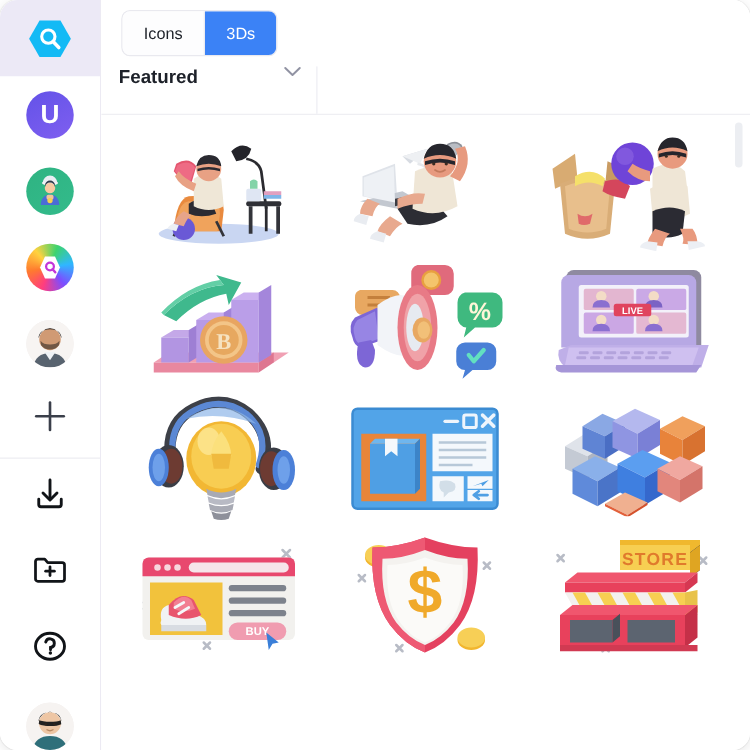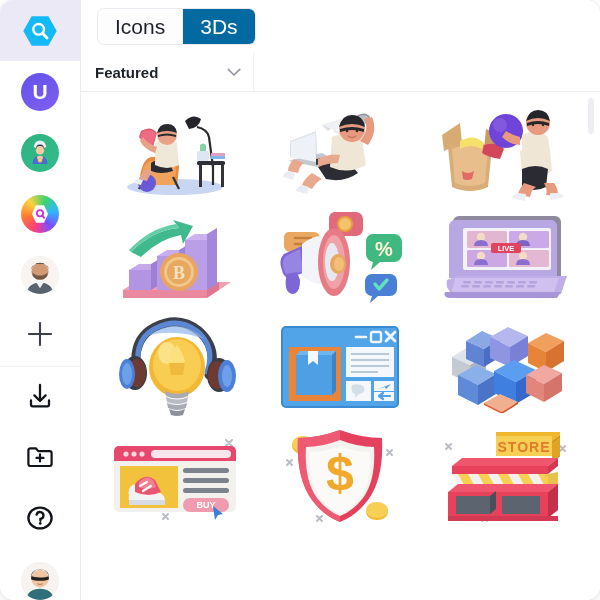--- a/index.html
+++ b/index.html
@@ -130,32 +130,32 @@
     border-radius: 7px;
     overflow: hidden;
     background: #fdfdfe;
     height: 35px;
   }
   .tab {
     display: flex;
     align-items: center;
     justify-content: center;
     padding: 0 17px;
-    font-size: 21px;
+    font-size: 13px;
     color: #1d2129;
     background: #fdfdfe;
     border-right: 1px solid #ececf1;
     white-space: nowrap;
     cursor: pointer;
     height: 100%;
     box-sizing: border-box;
   }
   .tab:last-child { border-right: none; }
   .tab.active {
-    background: #0369a1;
+    background: #3b82f6;
     color: #ffffff;
   }
 
   
   #searchbar {
     height: 42px;
     display: flex;
     align-items: center;
     padding-left: 16px;
     border-top: 1px solid #efeff3;
@@ -179,21 +179,21 @@
   #filterbar {
     height: 39px;
     display: flex;
     align-items: stretch;
     border-bottom: 1px solid #efeff3;
     background: #ffffff;
     box-sizing: border-box;
   }
   .filter {
     display: flex;
-    align-items: center;
+    align-items: flex-start;
     justify-content: space-between;
     padding: 0 12px 0 14px;
     border-right: 1px solid #eeeef3;
     box-sizing: border-box;
     cursor: pointer;
     font-size: 15px;
     color: #1d2129;
     font-weight: bold;
   }
   .filter-featured { width: 173px; }

